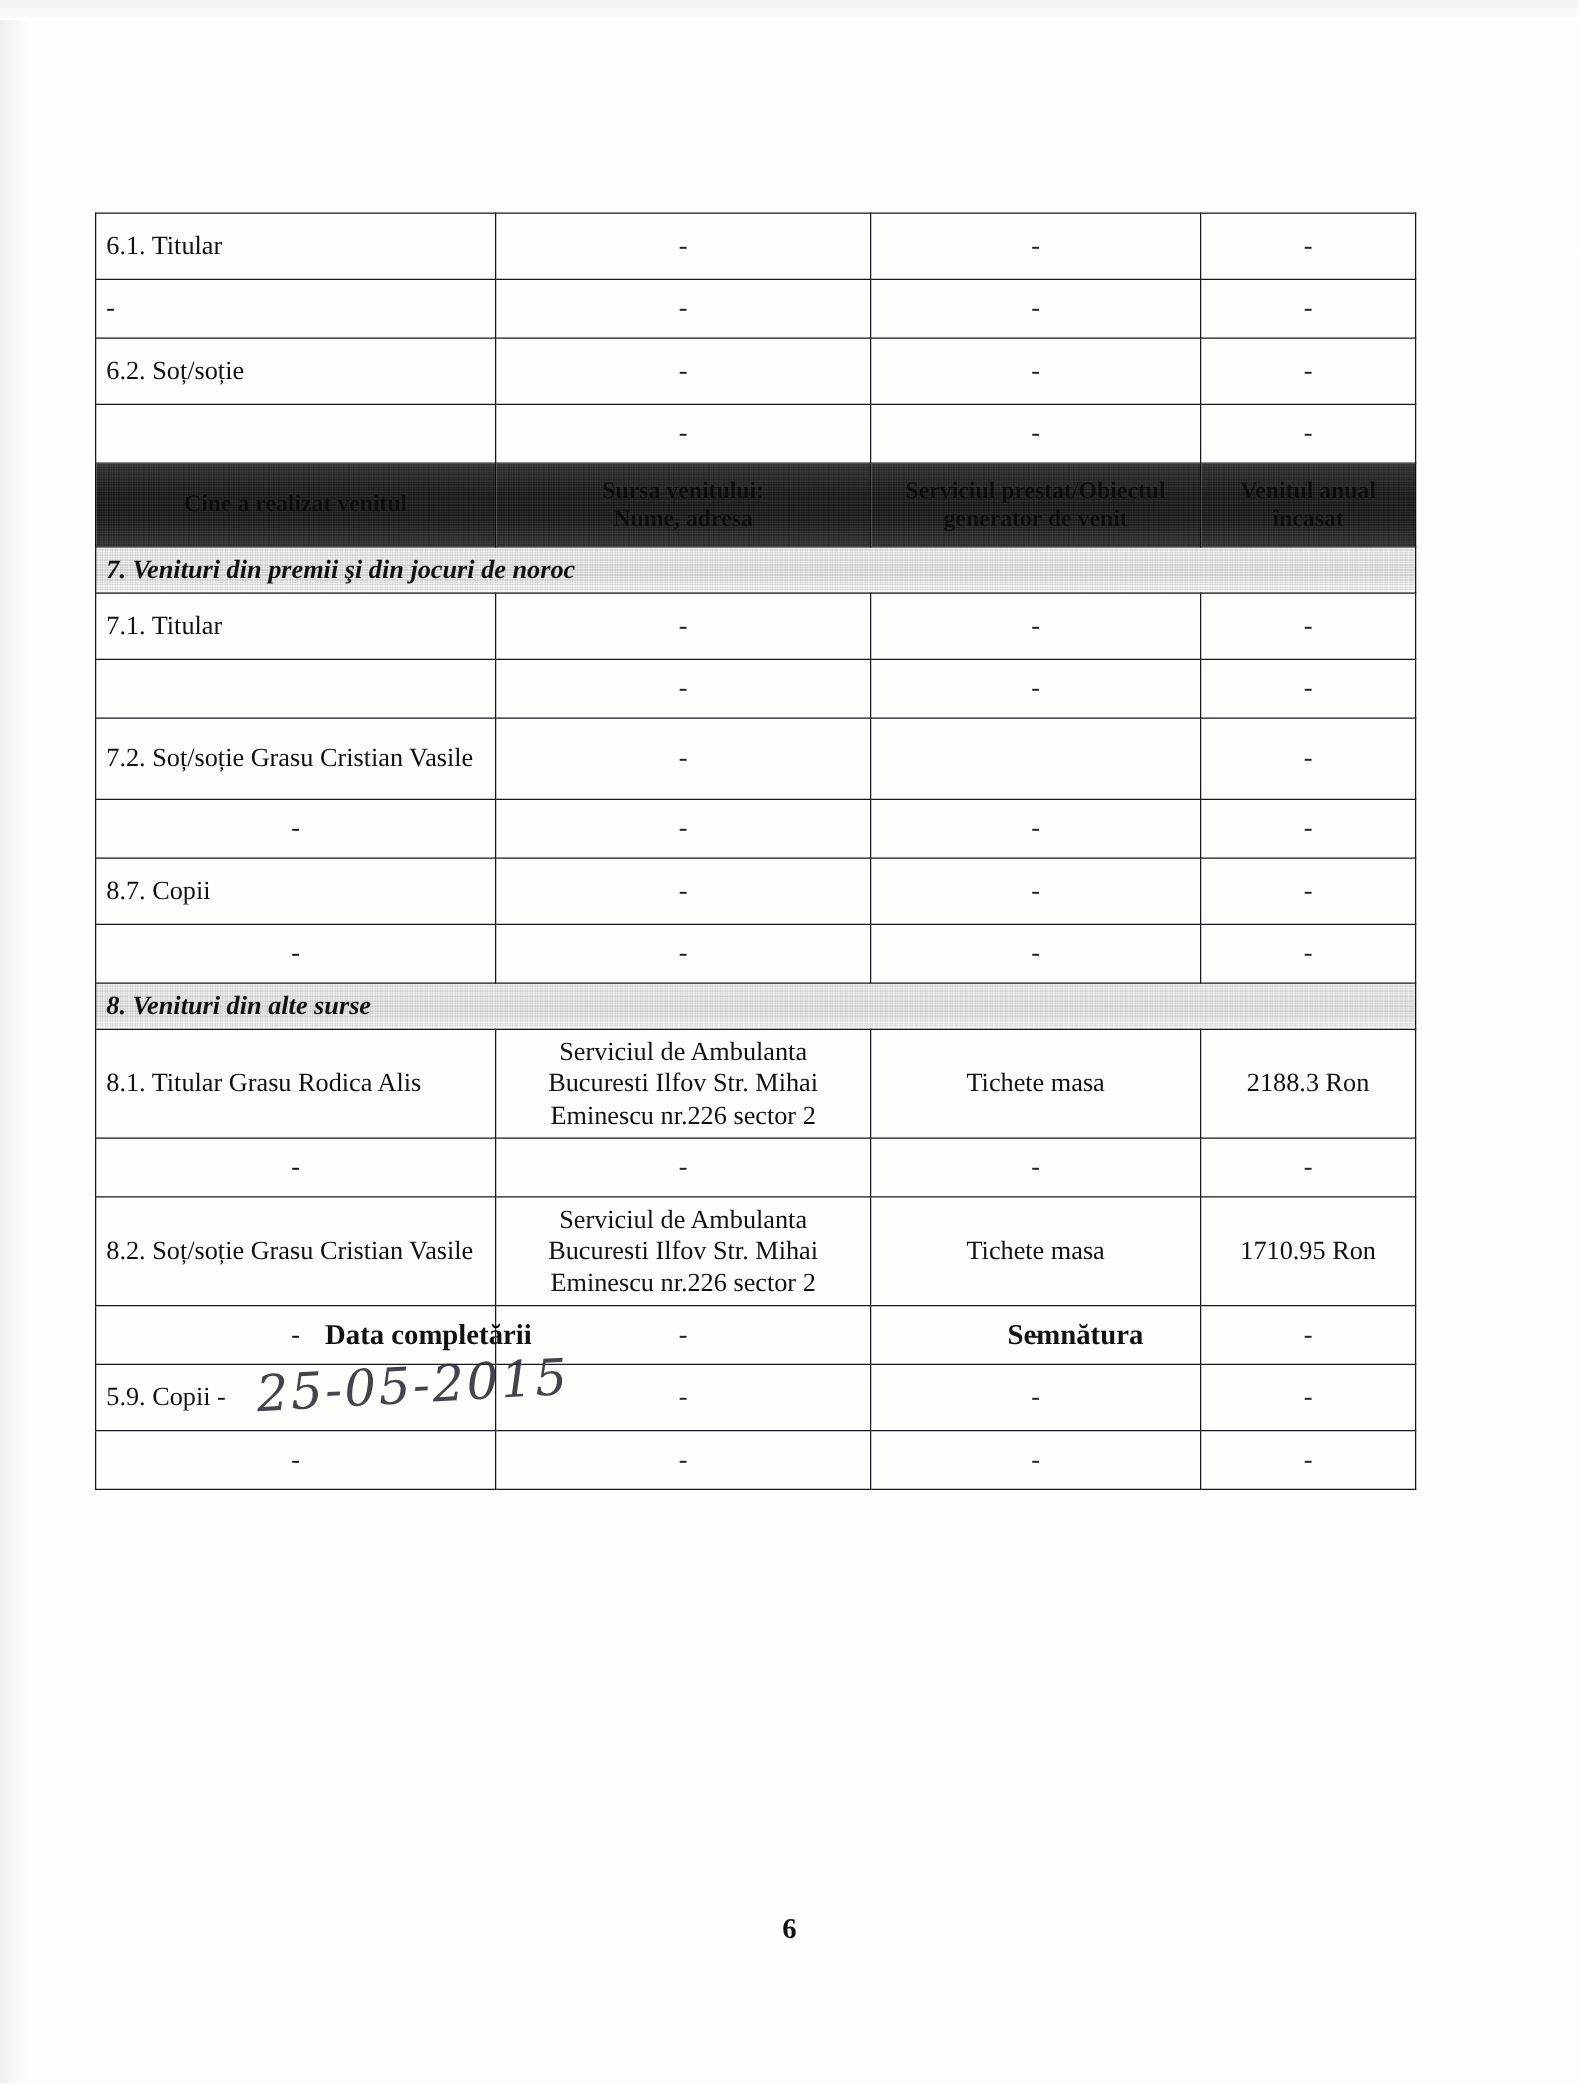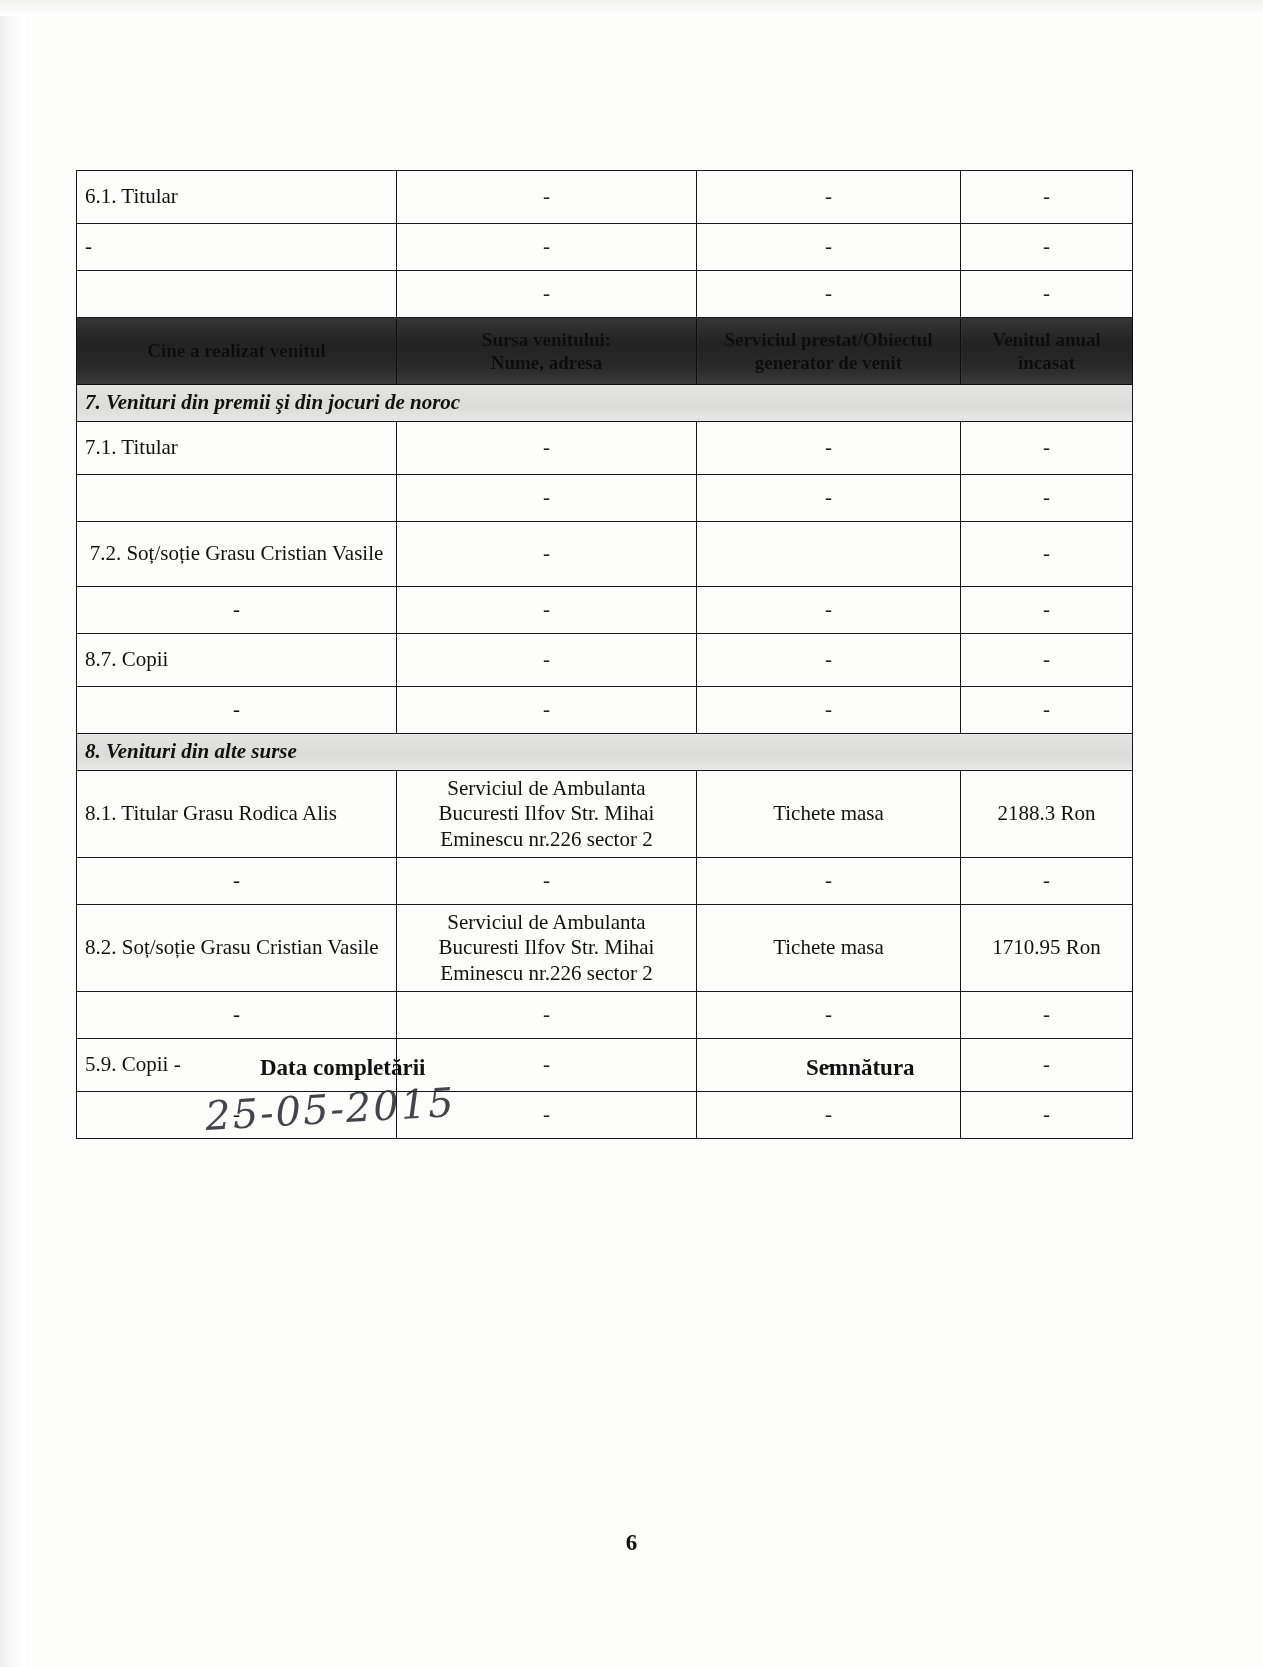--- a/index.html
+++ b/index.html
@@ -84,21 +84,21 @@
       repeating-linear-gradient(0deg, rgba(0,0,0,0.05) 0px, rgba(0,0,0,0.05) 1px, rgba(255,255,255,0.5) 1px, rgba(255,255,255,0.5) 2px),
       repeating-linear-gradient(90deg, rgba(0,0,0,0.045) 0px, rgba(0,0,0,0.045) 1px, rgba(255,255,255,0.4) 1px, rgba(255,255,255,0.4) 2px),
       linear-gradient(180deg, #e3e3e1 0%, #d2d2cf 55%, #e8e8e6 100%);
     font-style: italic;
     font-weight: bold;
     font-size: 21px;
     padding: 3px 8px;
     height: 30px;
   }
 
-  .row-tall td { height: 56px; text-align: center; }
+  .row-tall td { height: 56px; }
   .row-mid td  { height: 44px; }
   .row-short td { height: 38px; }
   .row-xtall td { height: 78px; }
 
   .closing {
     position: absolute;
     left: 76px;
     top: 978px;
     width: 1060px;
     font-weight: bold;
@@ -169,20 +169,26 @@
       <tbody>
 
         <tr class="row-mid">
           <td>6.1. Titular</td>
           <td class="dash-cell">-</td>
           <td class="dash-cell">-</td>
           <td class="dash-cell">-</td>
         </tr>
         <tr class="row-short">
           <td>-</td>
+          <td class="dash-cell">-</td>
+          <td class="dash-cell">-</td>
+          <td class="dash-cell">-</td>
+        </tr>
+        <tr class="row-mid">
+          <td>6.2. Soț/soție</td>
           <td class="dash-cell">-</td>
           <td class="dash-cell">-</td>
           <td class="dash-cell">-</td>
         </tr>
         <tr class="row-short">
           <td></td>
           <td class="dash-cell">-</td>
           <td class="dash-cell">-</td>
           <td class="dash-cell">-</td>
         </tr>

